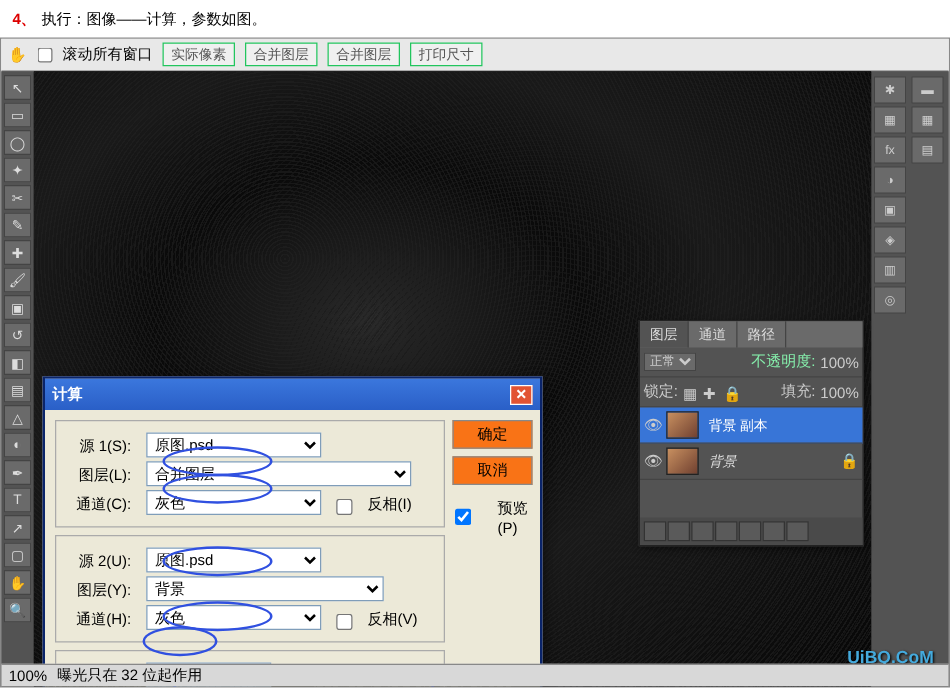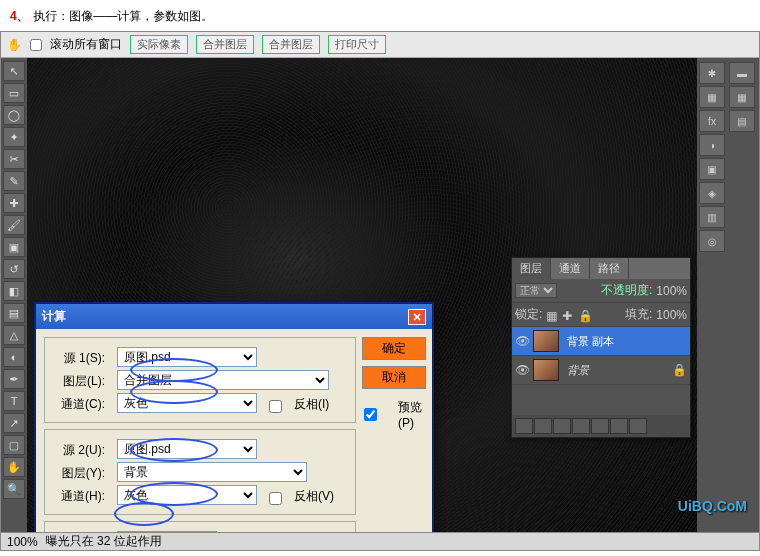--- a/index.html
+++ b/index.html
@@ -44,21 +44,21 @@
 .dlg-left{flex:1}
 .dlg-right{width:60px;display:flex;flex-direction:column;gap:6px;align-items:center}
 .dbtn{width:64px;padding:2px;background:#f97316;border:1px solid #888;text-align:center;font-size:12px}
 .fset{border:1px solid #aaa;margin-bottom:6px;padding:6px}
 .frow{display:flex;align-items:flex-end;gap:12px;margin:3px 2px;font-size:12px}
 .frow label{min-width:52px;text-align:right}
 .frow select,.frow input[type=text]{border:1px solid #7f9db9;font-size:12px;padding:1px 2px;background:#fff}
 .frow select{width:140px}
 .circ{position:absolute;border:2px solid #3050e0;border-radius:50%;pointer-events:none}
 .status{position:absolute;left:0;bottom:0;right:0;height:18px;background:#d8d8d8;border-top:1px solid #888;display:flex;align-items:center;padding:0 6px;font-size:11px;gap:8px}
-.watermark{position:absolute;right:12px;bottom:36px;color:#4ad;font-size:14px;font-weight:bold;text-shadow:1px 1px 2px #000}
+.watermark{position:absolute;right:12px;bottom:16px;color:#4ad;font-size:14px;font-weight:bold;text-shadow:1px 1px 2px #000}
 .lock{width:12px;height:12px;color:#ccc}
 </style>
 </head>
 <body>
 
 <div class="instruction">
   <span class="num">4、</span>
   <span>执行：图像——计算，参数如图。</span>
 </div>
 

